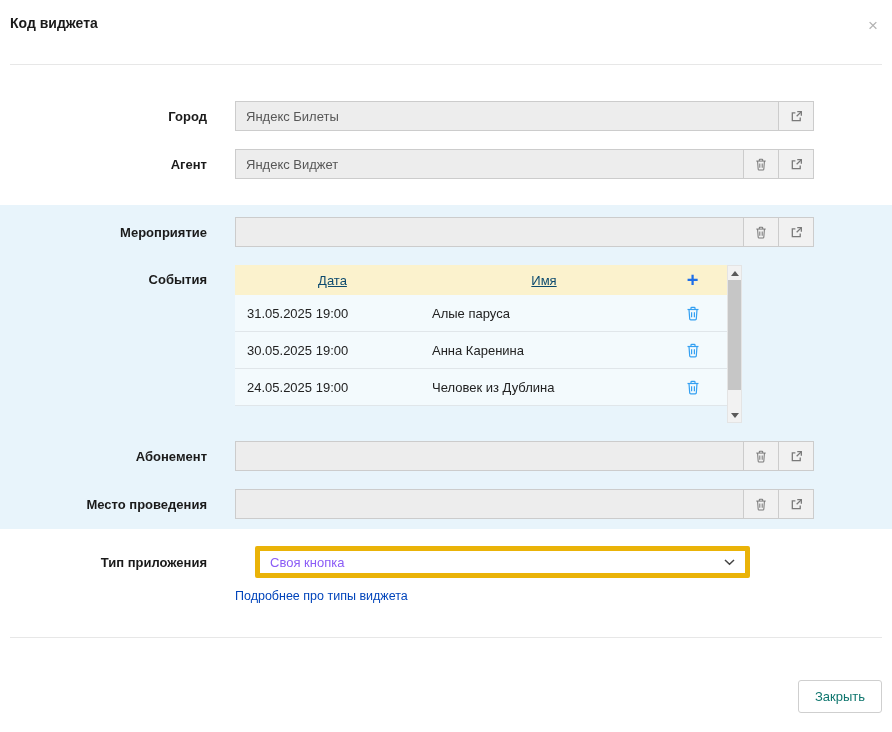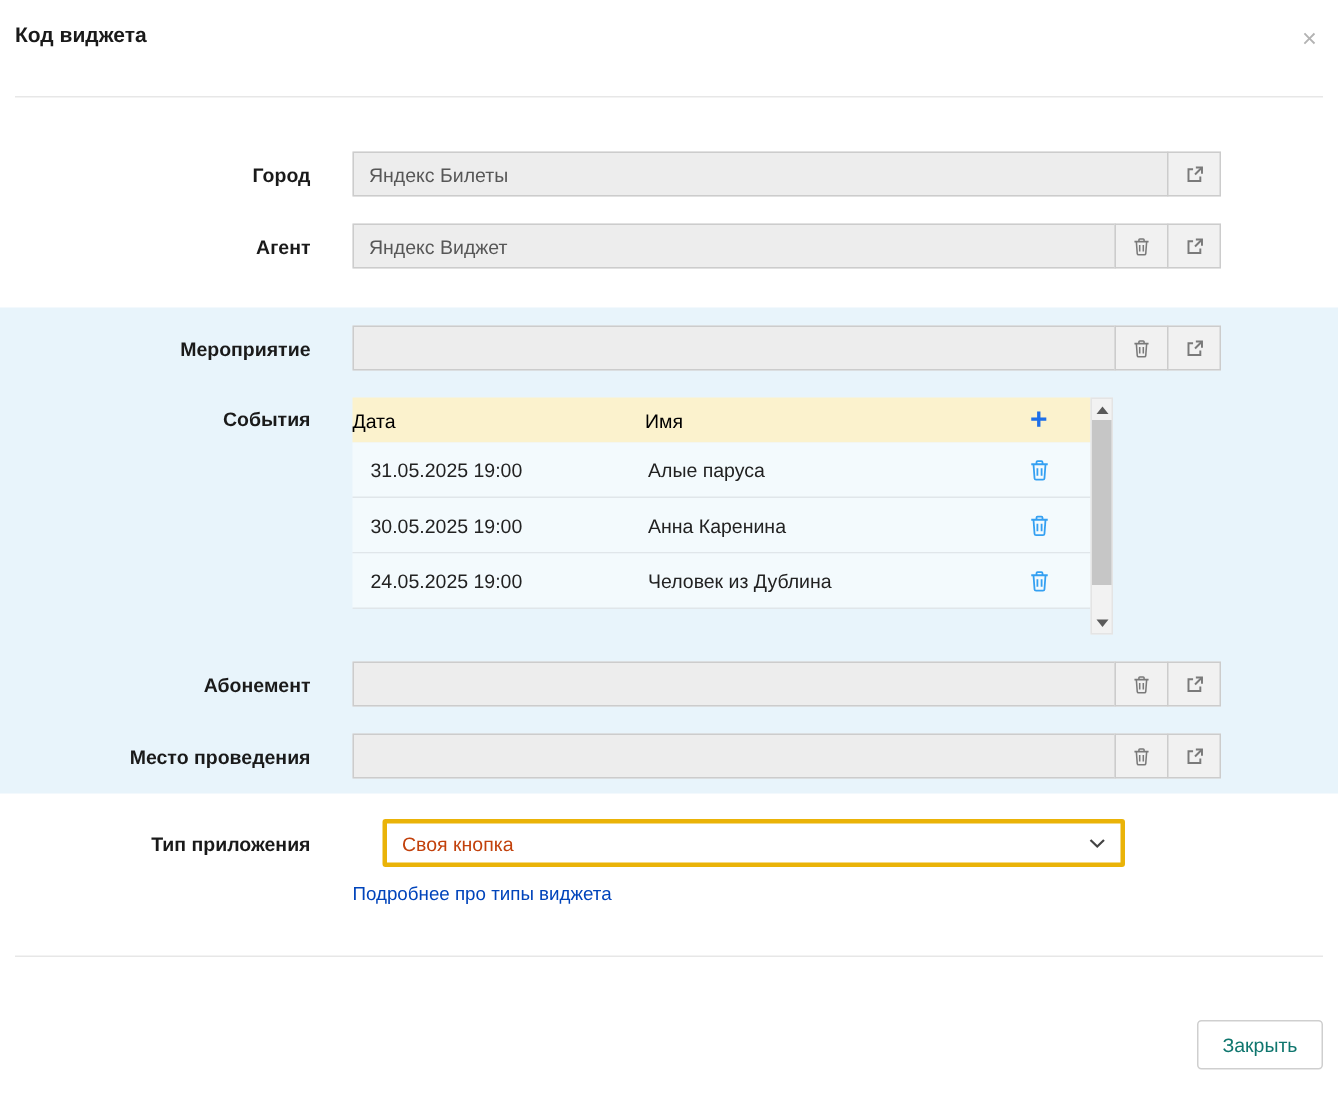--- a/index.html
+++ b/index.html
@@ -64,21 +64,21 @@
     background: #fbf2cd;
   }
   .tbl-row {
     display: flex; align-items: center; height: 37px;
     background: #f3fafd;
     border-bottom: 1px solid #e0e6ea;
   }
   .col-date { width: 195px; flex: none; }
   .col-name { width: 228px; flex: none; }
   .col-action { width: 69px; flex: none; display: flex; align-items: center; justify-content: center; }
-  .tbl-header .col-date, .tbl-header .col-name { color: #000000; }
+  .tbl-header .col-date, .tbl-header .col-name { text-align: center; color: #0c4a6e; text-decoration: underline; }
   .cell-date { padding-left: 12px; color: #222; }
   .cell-name { padding-left: 2px; color: #222; }
   .add-btn {
     background: transparent; border: none; cursor: pointer;
     color: #1e6fe8; font-size: 20px; font-weight: 700; line-height: 1;
     padding: 0 4px;
   }
   .row-trash {
     background: transparent; border: none; cursor: pointer;
     color: #34a0f2; padding: 2px; display: flex; align-items: center;
@@ -92,23 +92,23 @@
   }
   .sb-btn { width: 13px; height: 14px; flex: none; display: flex; align-items: center; justify-content: center; cursor: pointer; }
   .tri-up { width: 0; height: 0; border-left: 4px solid transparent; border-right: 4px solid transparent; border-bottom: 5px solid #5a5a5a; }
   .tri-down { width: 0; height: 0; border-left: 4px solid transparent; border-right: 4px solid transparent; border-top: 5px solid #5a5a5a; }
   .sb-thumb { width: 13px; height: 110px; background: #c6c6c6; flex: none; cursor: pointer; }
   .sb-spacer { flex: 1; }
 
   
   .select {
     width: 495px; height: 32px;
-    border: 3px solid #eab308; background: #ffffff; border-radius: 2px;
+    border: 5px solid #eab308; background: #ffffff; border-radius: 2px;
     display: flex; align-items: center; justify-content: space-between;
-    padding: 0 10px; cursor: pointer; color: #c2410c;
+    padding: 0 10px; cursor: pointer; color: #8b5cf6;
   }
   .app-type-row { margin-top: 17px; margin-bottom: 0; gap: 20px; }
   .link-row { margin: 10px 0 0 235px; }
   .more-link { color: #0044bb; font-size: 12.5px; text-decoration: none; cursor: pointer; }
 
   .divider2 { border-top: 1px solid #e7e7e7; margin: 34px 10px 0 10px; height: 0; }
 
   .footer {
     display: flex; justify-content: flex-end; gap: 8px;
     padding: 42px 10px 0 0;

